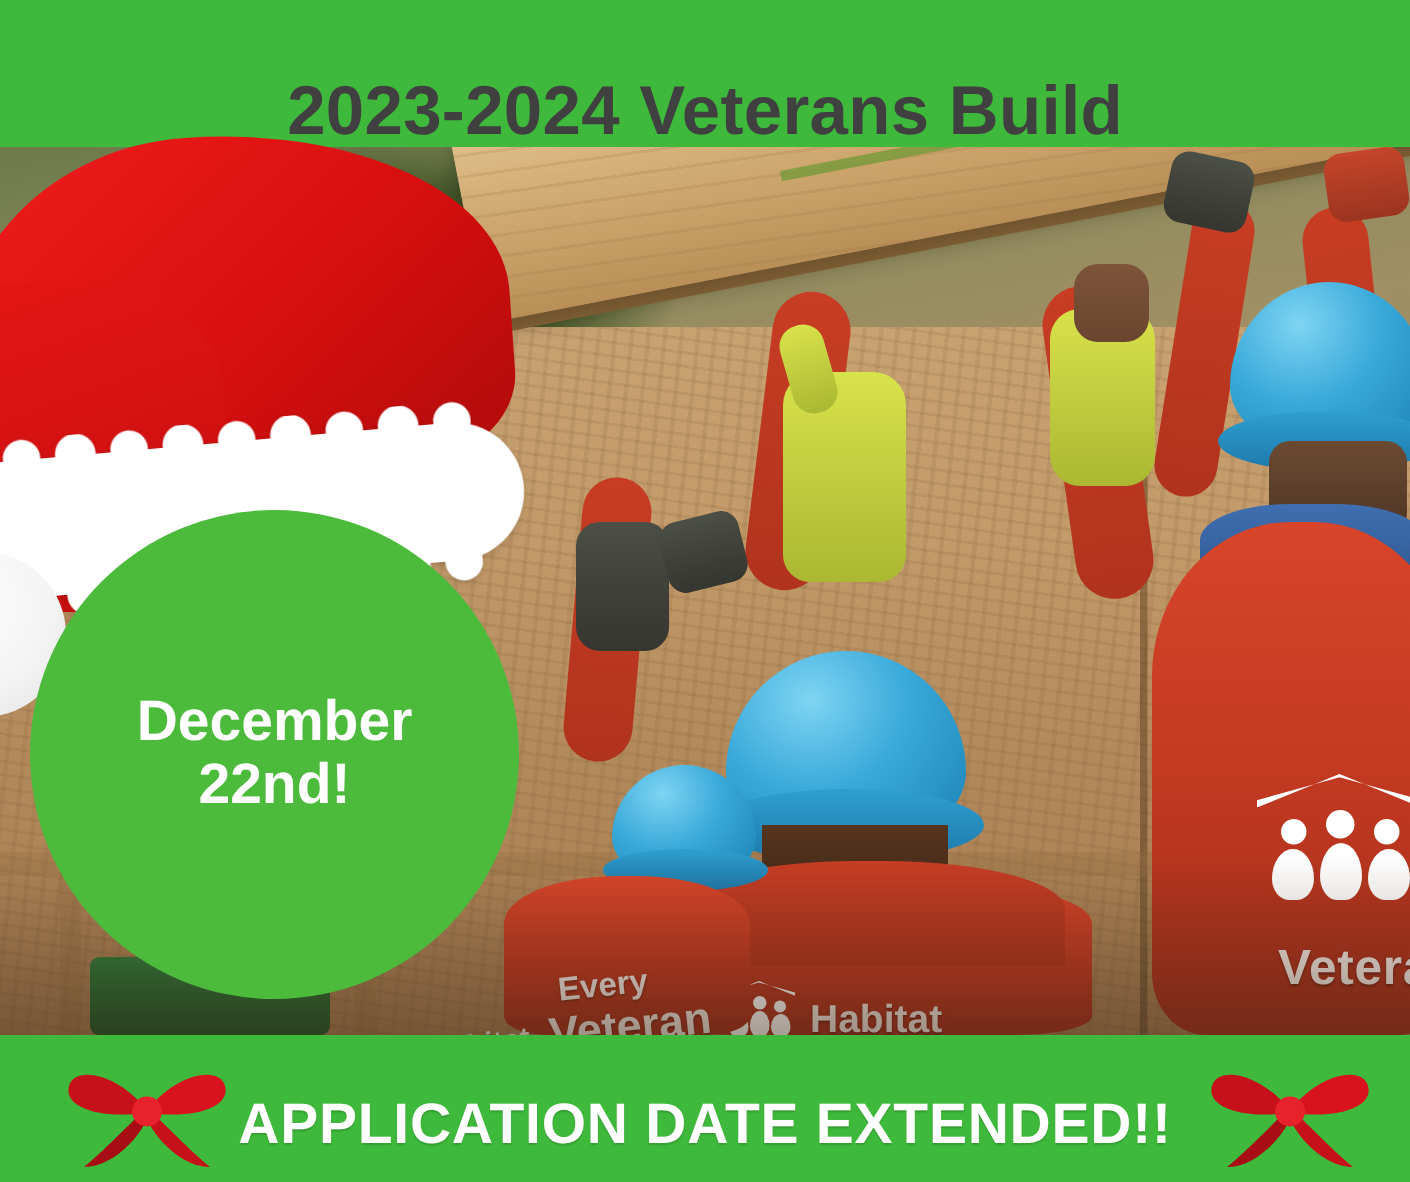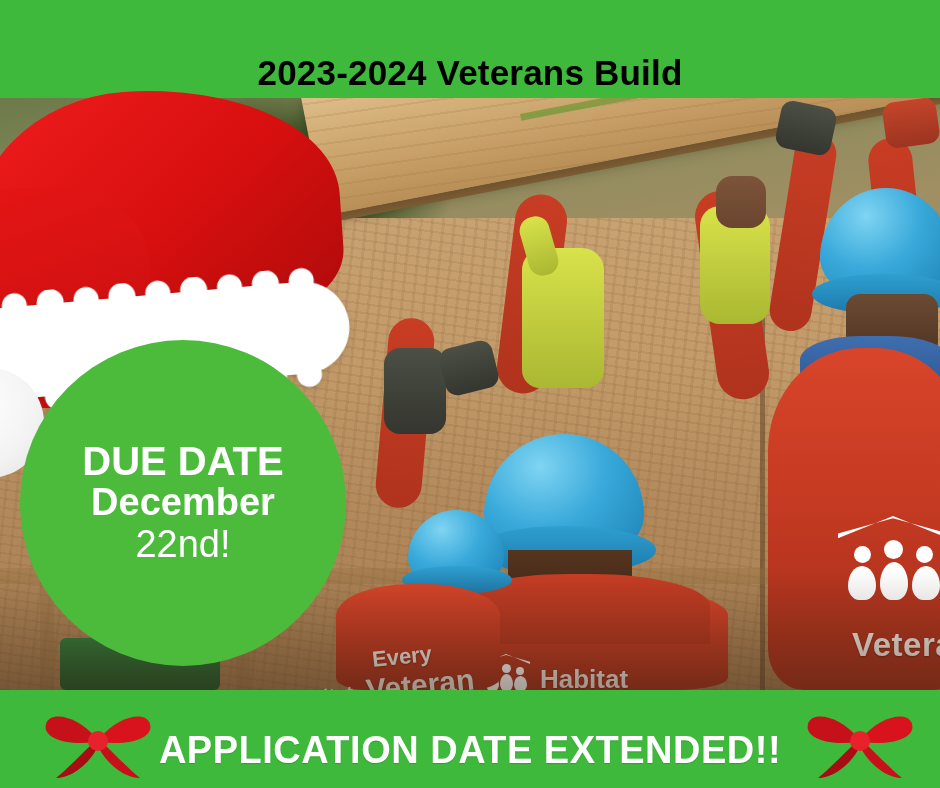--- a/index.html
+++ b/index.html
@@ -23,23 +23,23 @@
     position: absolute;
     left: 0; top: 0;
     width: 940px;
     height: 98px;
     background: #3eb93b;
     display: flex;
     align-items: center;
     justify-content: center;
   }
   .top-banner .title {
-    font-size: 35px;
+    font-size: 46px;
     font-weight: bold;
-    color: #000000;
+    color: #404040;
     letter-spacing: 0.2px;
     white-space: nowrap;
     margin-top: 48px;
   }
 
   
   .photo {
     position: absolute;
     left: 0; top: 98px;
     width: 940px;
@@ -236,21 +236,21 @@
     flex-direction: column;
     align-items: center;
     justify-content: center;
     text-align: center;
     color: #ffffff;
   }
   .badge .l1 { font-size: 40px; font-weight: bold; line-height: 1.05; }
   .badge .l2 { font-size: 31px; font-weight: bold; line-height: 1.15; }
   .badge .l3 { font-size: 38px; font-weight: bold; line-height: 1.1; }
   .badge .l4 { font-size: 38px; font-weight: bold; line-height: 1.1; }
-  .badge .l5 { font-size: 38px; font-weight: normal; line-height: 1.1; }
+  .badge .l5 { font-size: 38px; font-weight: bold; line-height: 1.1; }
 
   
   .bottom-banner {
     position: absolute;
     left: 0; top: 690px;
     width: 940px;
     height: 120px;
     background: #3eb93b;
     display: flex;
     align-items: center;
@@ -364,21 +364,20 @@
   </div>
 
   <div class="santa-hat">
     <div class="hat-red"></div>
     <div class="hat-red2"></div>
     <div class="hat-trim"></div>
     <div class="hat-pom"></div>
   </div>
 
   <div class="badge">
-    <div class="l1">DUE DATE</div>
     <div class="l4">December</div>
     <div class="l5">22nd!</div>
   </div>
 
   <div class="bottom-banner">
     <div class="title">APPLICATION DATE EXTENDED!!</div>
   </div>
 
   <svg class="bow left" viewBox="0 0 120 86">
     <path d="M58 40 C40 18 12 12 8 26 C4 40 28 48 58 44 Z" fill="#c6101a"></path>

